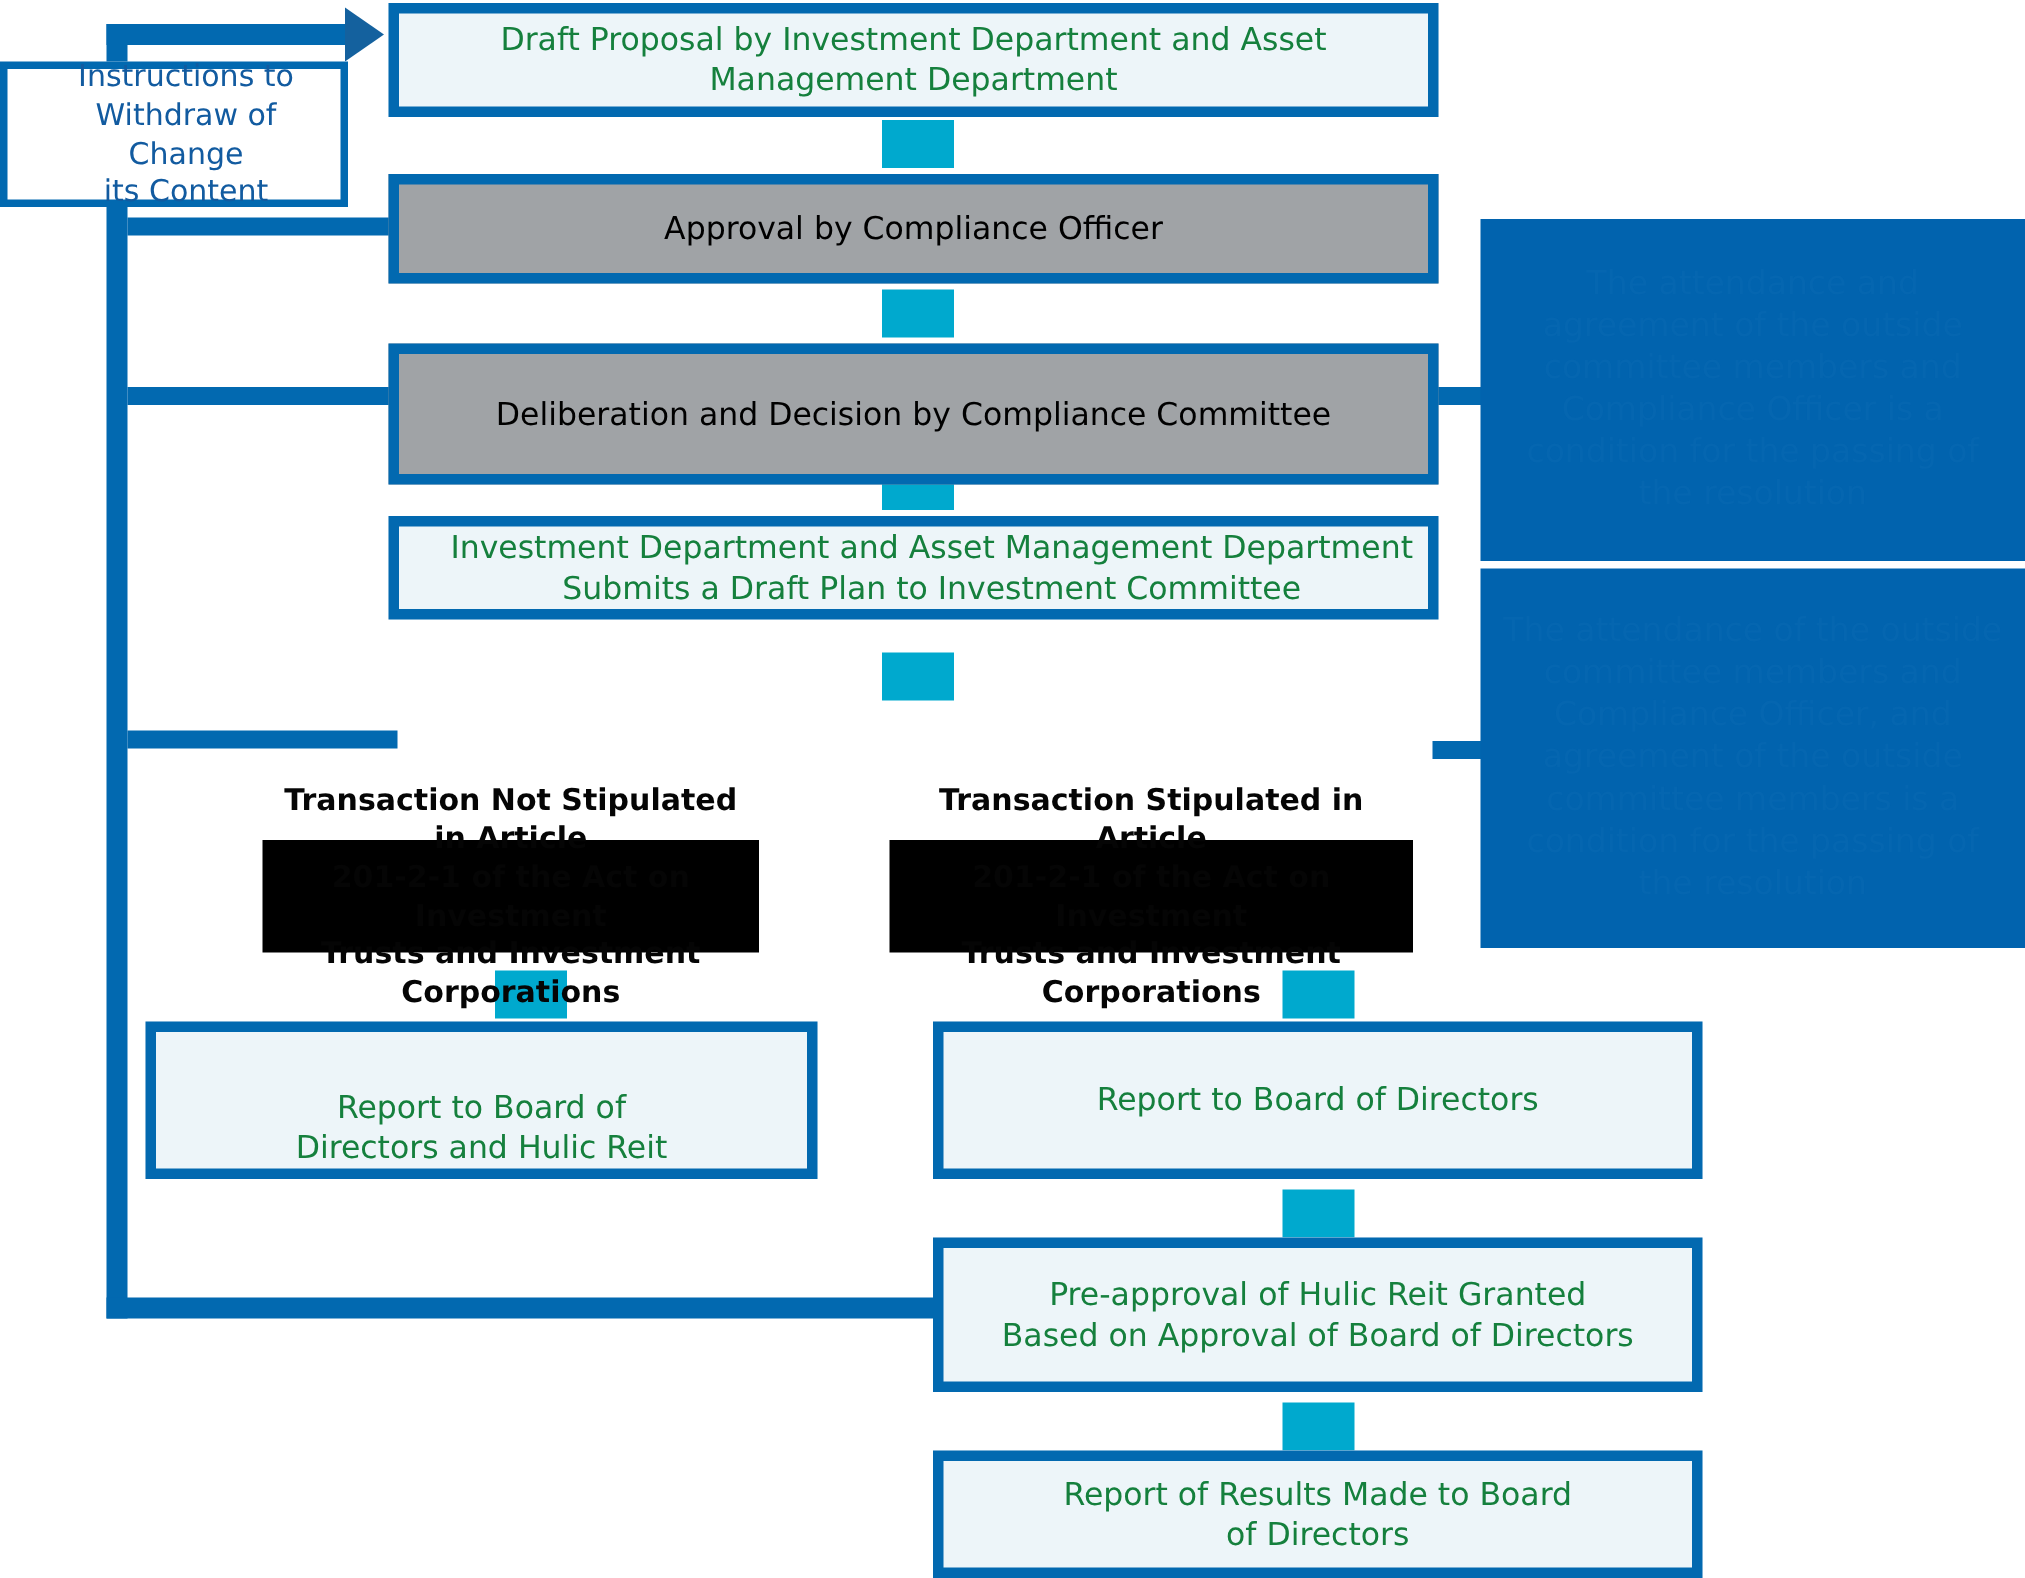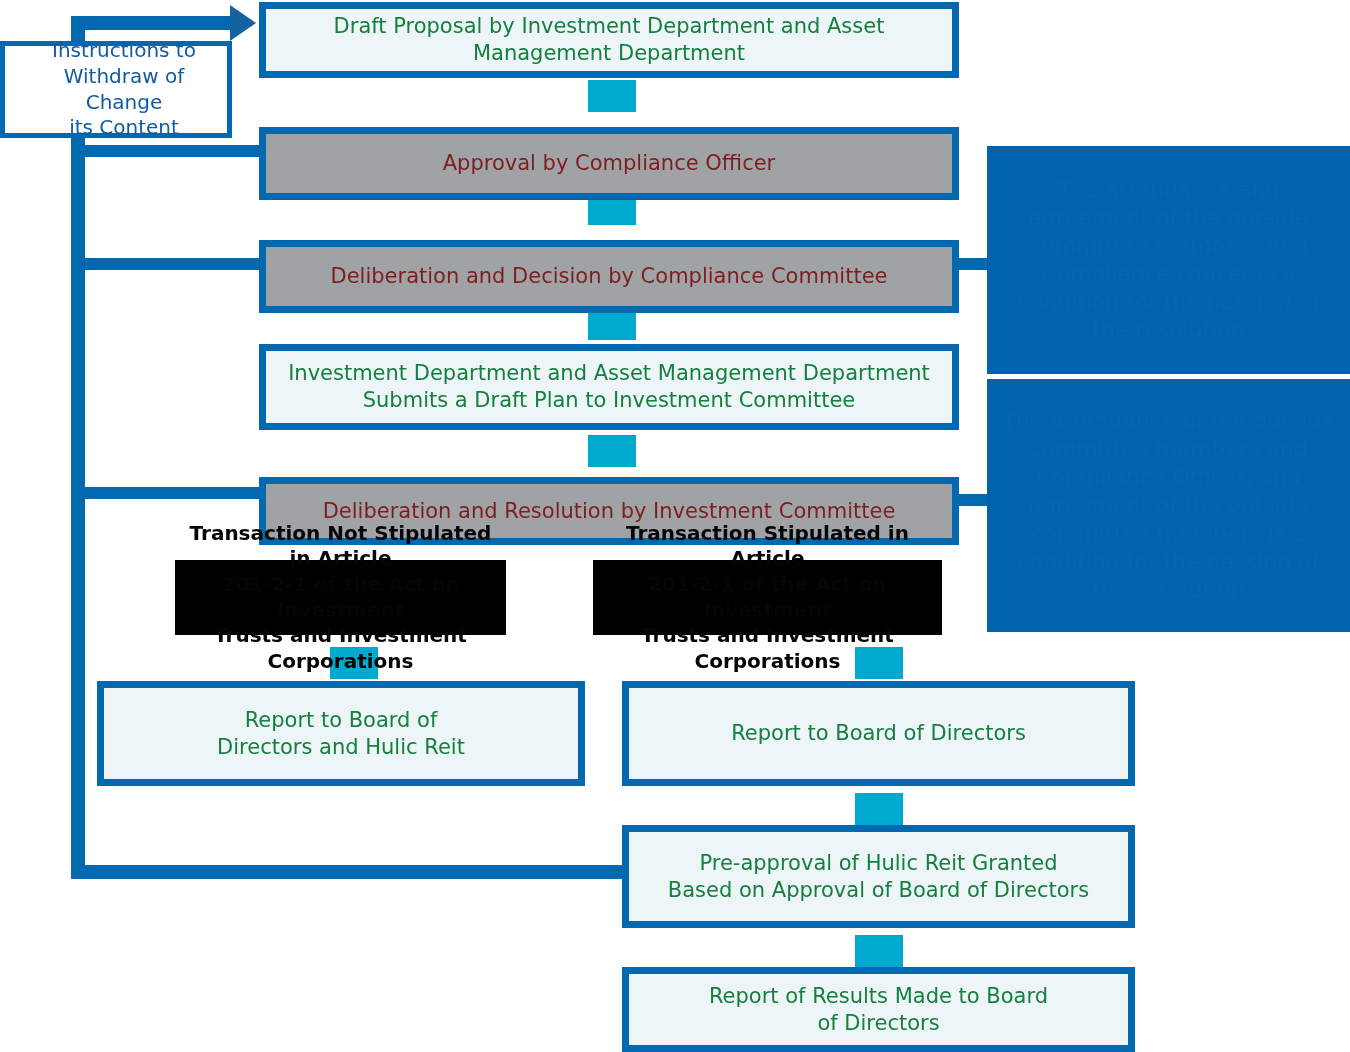--- a/index.html
+++ b/index.html
@@ -35,23 +35,22 @@
     padding: 0 10px;
   }
 
   .node.light {
     background: #EDF5F9;
     color: #15803d;
     font-size: 21px;
   }
   .node.gray {
     background: #A0A3A6;
-    color: #7f1d1d;
+    color: #000000;
     font-size: 21px;
-    margin-top: 11px;
   }
   .node.black {
     background: #000000;
     color: #050505;
     border: none;
     font-size: 20px;
     font-weight: bold;
   }
   .node.bluepanel {
     background: #0163AE;
@@ -131,46 +130,43 @@
 
   <div class="node light" style="left:259px; top:2px; width:700px; height:76px;">
     <span class="txt">Draft Proposal by Investment Department and Asset
 Management Department</span>
   </div>
 
   <div class="node gray" style="left:259px; top:116px; width:700px; height:73px;">
     <span class="txt">Approval by Compliance Officer</span>
   </div>
 
-  <div class="node gray" style="left:259px; top:229px; width:700px; height:73px;">
+  <div class="node gray" style="left:259px; top:229px; width:700px; height:94px;">
     <span class="txt">Deliberation and Decision by Compliance Committee</span>
   </div>
 
-  <div class="node light" style="left:259px; top:344px; width:700px; height:86px;">
+  <div class="node light" style="left:259px; top:344px; width:700px; height:69px;justify-content:flex-end;">
     <span class="txt">Investment Department and Asset Management Department
 Submits a Draft Plan to Investment Committee</span>
   </div>
 
-  <div class="node gray" style="left:259px; top:466px; width:700px; height:68px;">
-    <span class="txt">Deliberation and Resolution by Investment Committee</span>
-  </div>
 
   <div class="node black" style="left:175px; top:560px; width:331px; height:75px;">
     <span class="txt">Transaction Not Stipulated in Article
 201-2-1 of the Act on Investment
 Trusts and Investment Corporations</span>
   </div>
 
   <div class="node black" style="left:593px; top:560px; width:349px; height:75px;">
     <span class="txt">Transaction Stipulated in Article
 201-2-1 of the Act on Investment
 Trusts and Investment Corporations</span>
   </div>
 
-  <div class="node light" style="left:97px; top:681px; width:488px; height:105px;">
+  <div class="node light" style="left:97px; top:681px; width:448px; height:105px;align-items:flex-end;">
     <span class="txt">Report to Board of
 Directors and Hulic Reit</span>
   </div>
 
   <div class="node light" style="left:622px; top:681px; width:513px; height:105px;">
     <span class="txt">Report to Board of Directors</span>
   </div>
 
   <div class="node light" style="left:622px; top:825px; width:513px; height:103px;">
     <span class="txt">Pre-approval of Hulic Reit Granted

